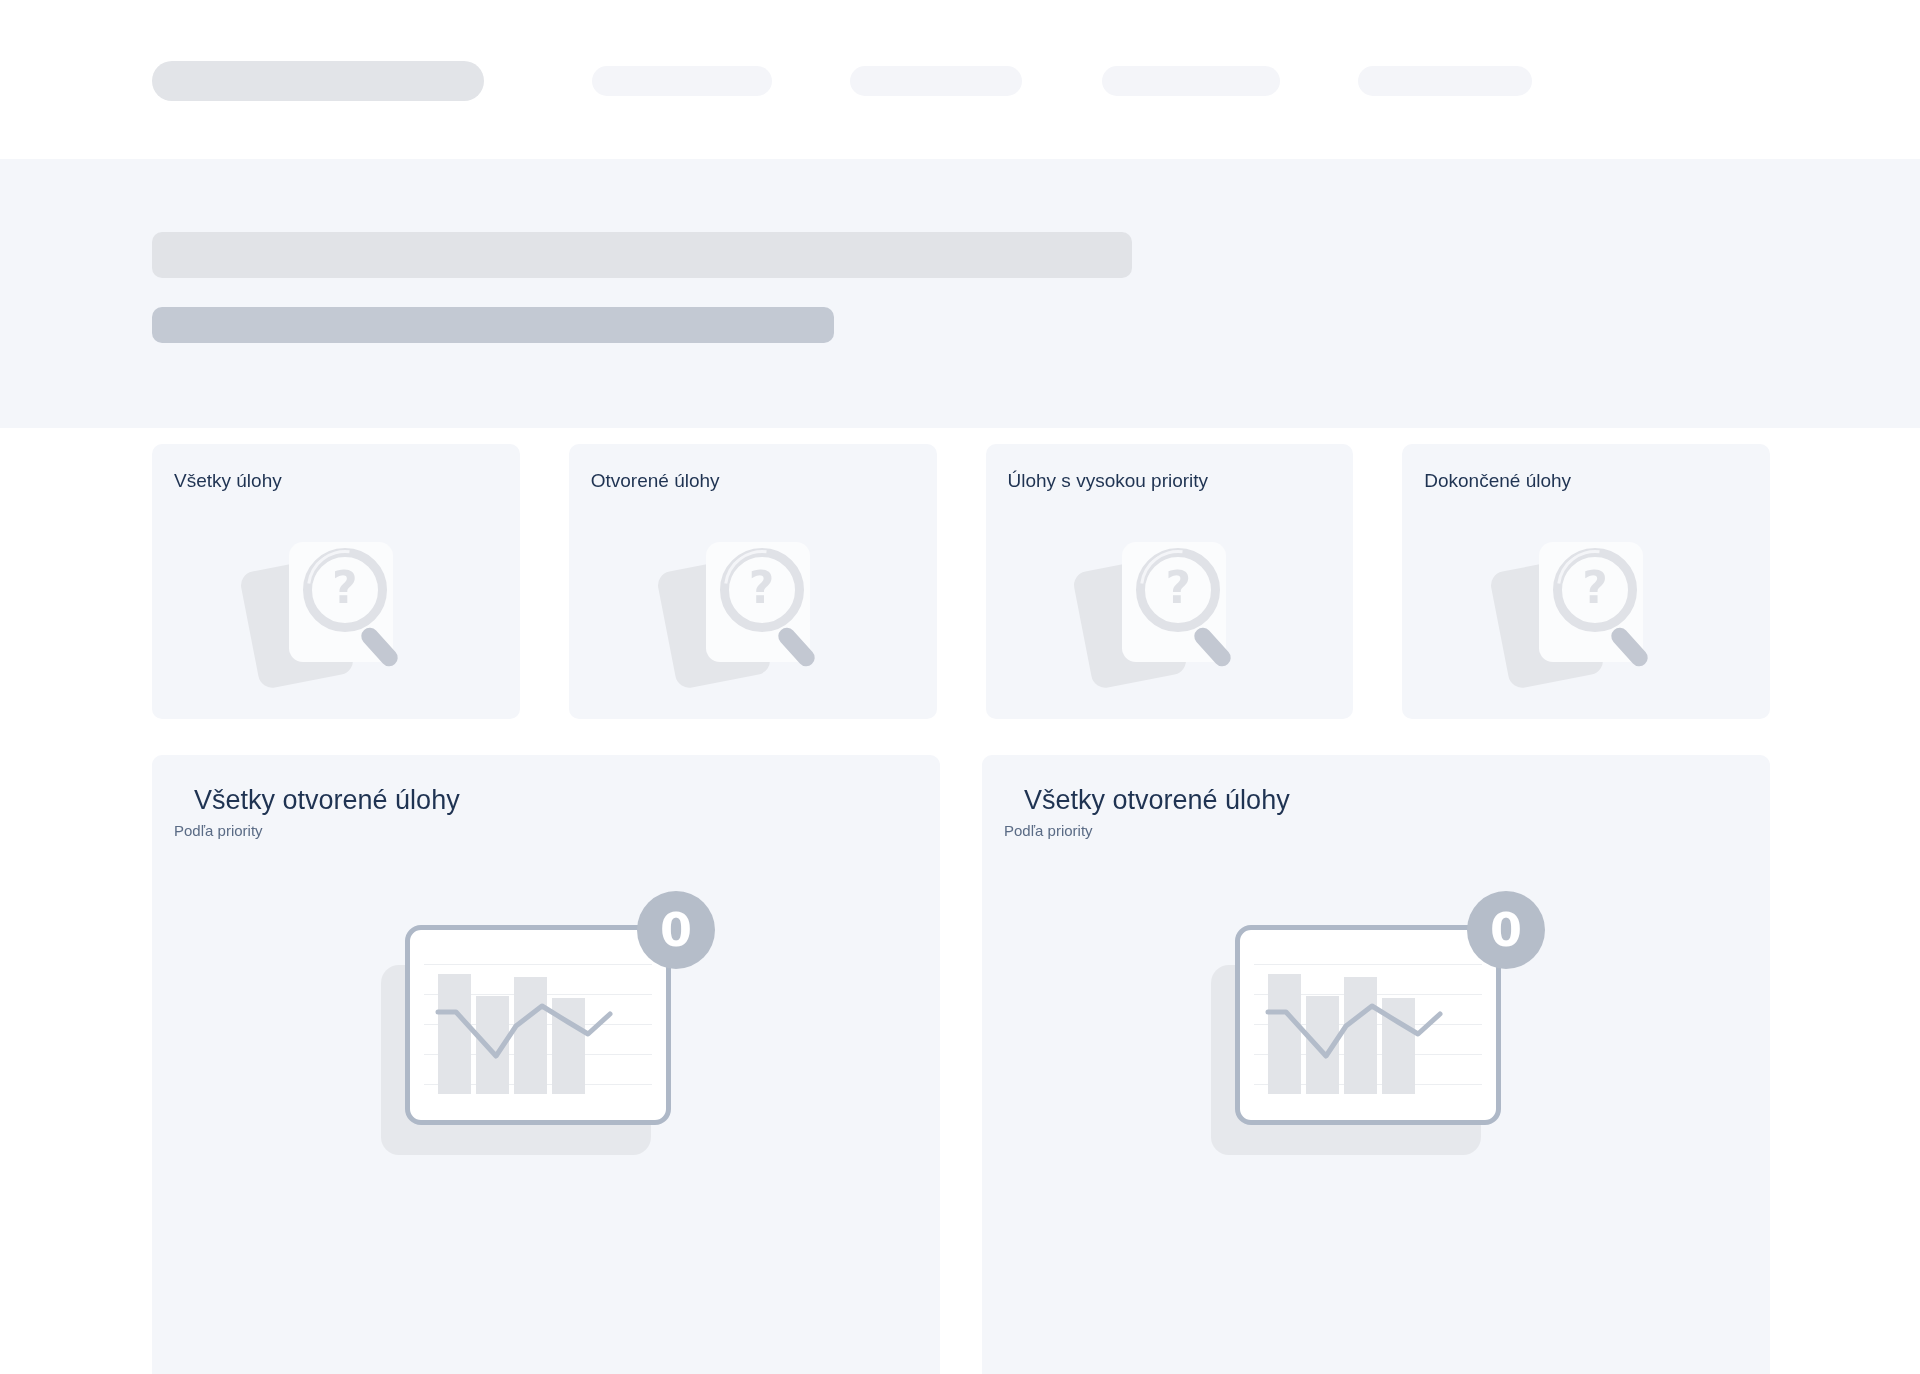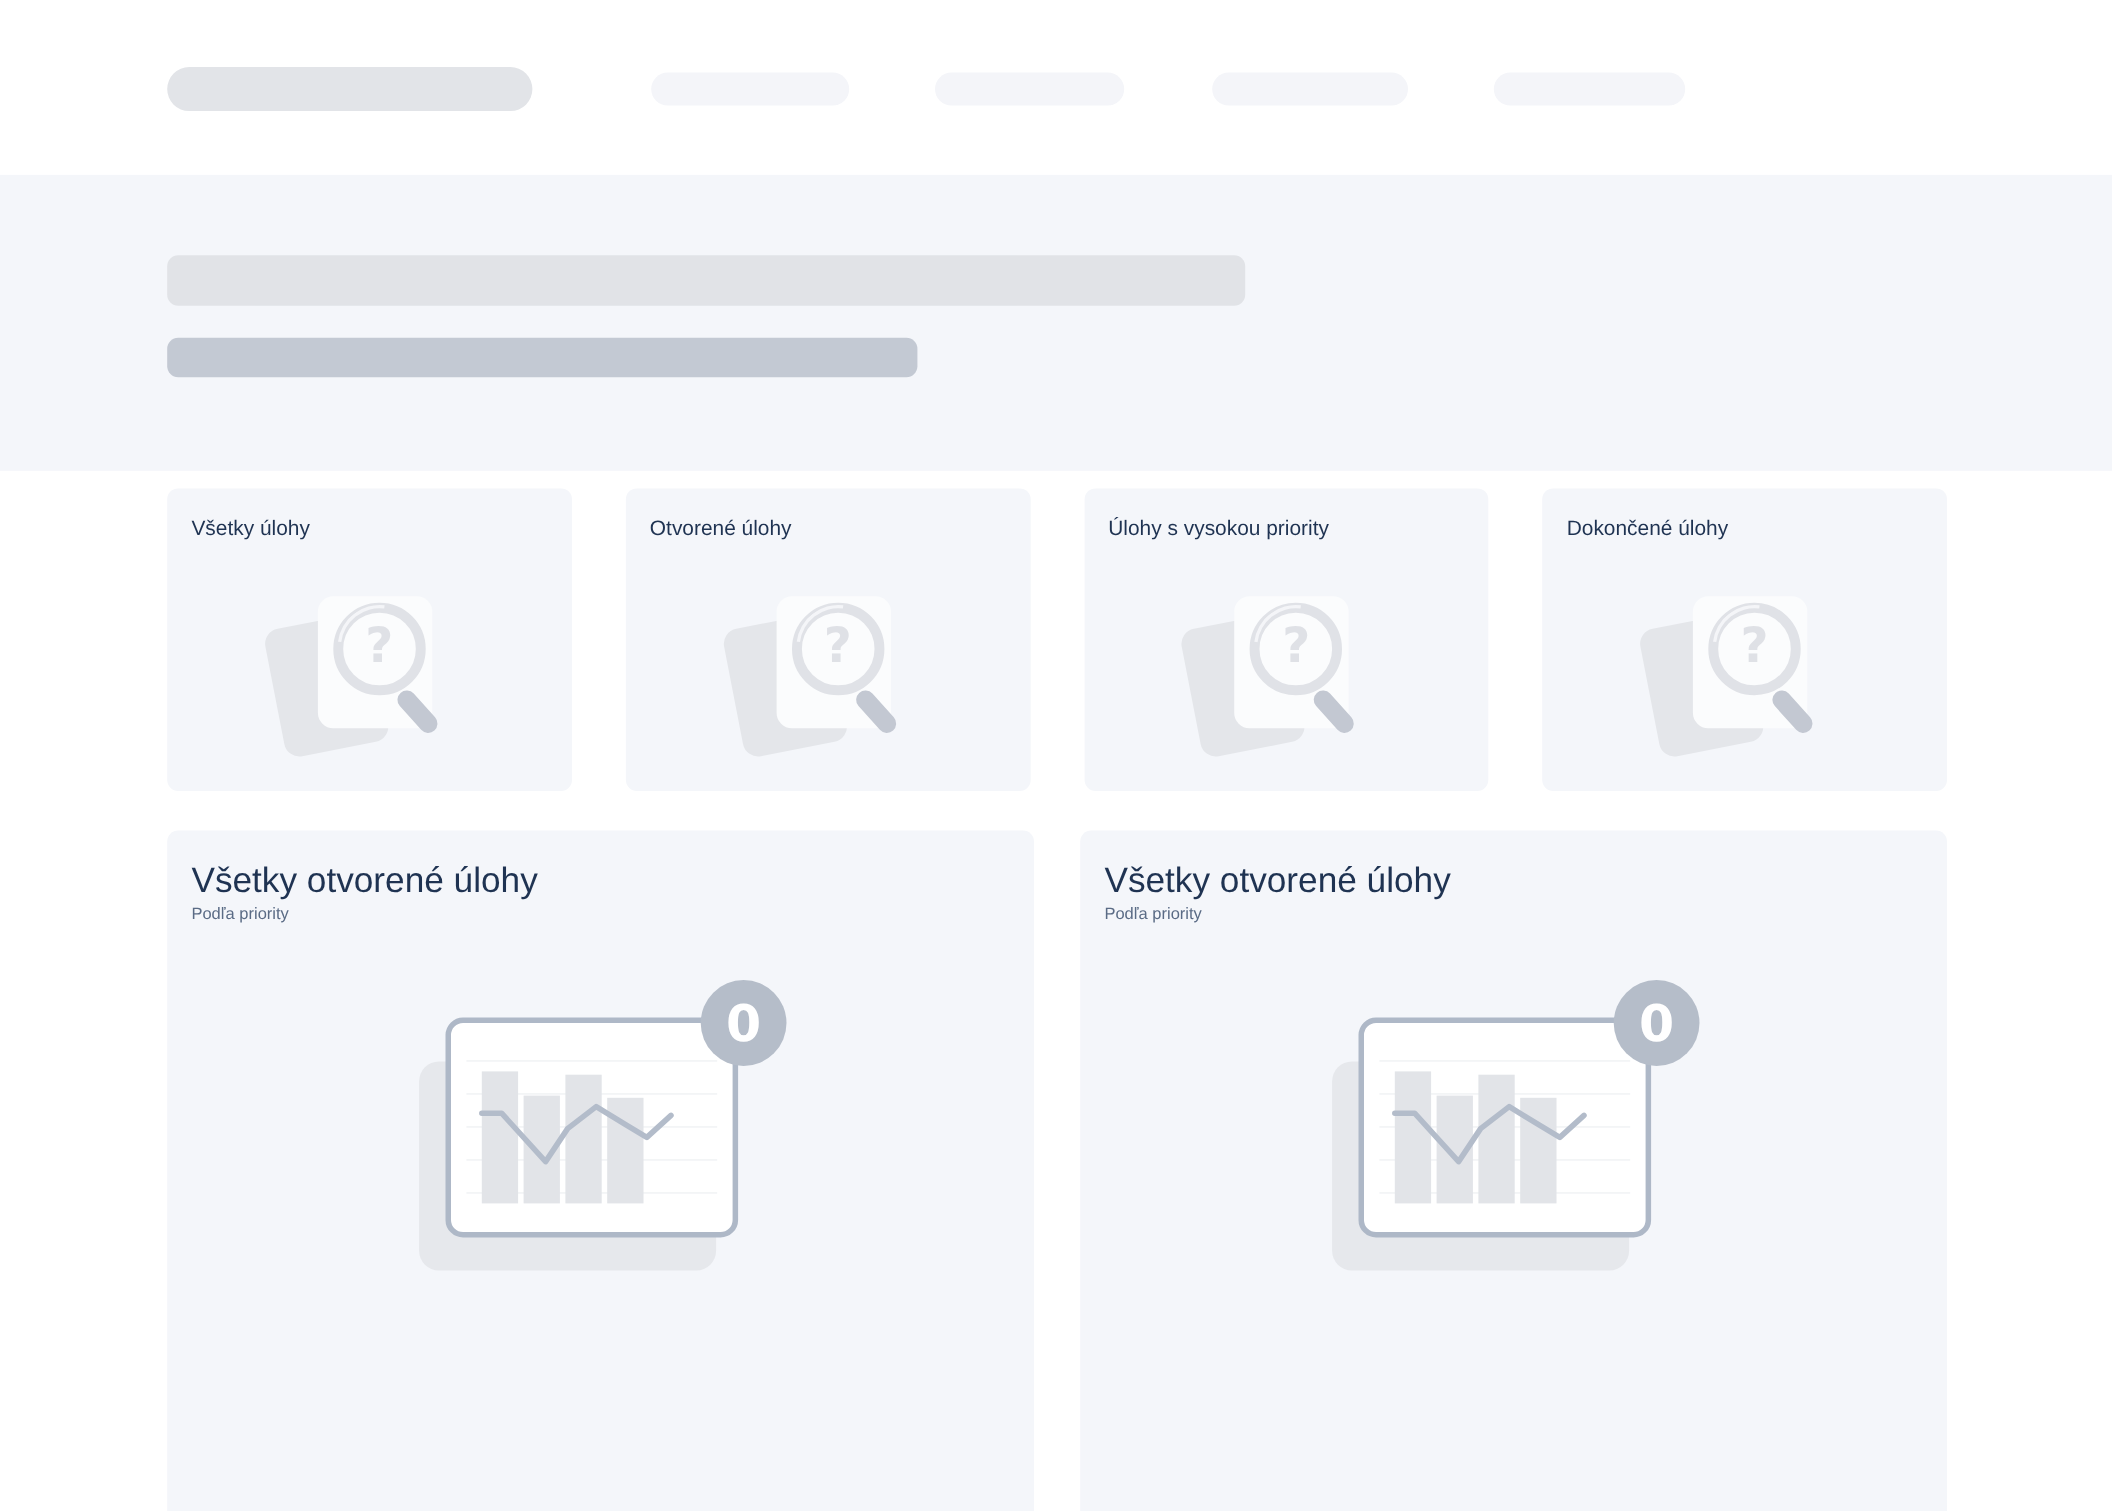--- a/index.html
+++ b/index.html
@@ -117,21 +117,21 @@
   }
   .panel{
     flex:1 1 0;
     background:#f4f6fa;
     border-radius:10px;
     position:relative;
     overflow:hidden;
   }
   .panel-head{padding:28px 0 0 22px;}
   .panel-title{
-    font-size:32px;line-height:34px;font-weight:400;color:#1f3352;
+    font-size:27px;line-height:34px;font-weight:400;color:#1f3352;margin-left:20px;
   }
   .panel-subtitle{
     margin-top:4px;
     font-size:15px;line-height:20px;font-weight:400;color:#5a6b85;
   }
   .panel-illustration{
     position:absolute;left:50%;top:140px;
     transform:translateX(-50%);
     width:330px;height:300px;
   }

